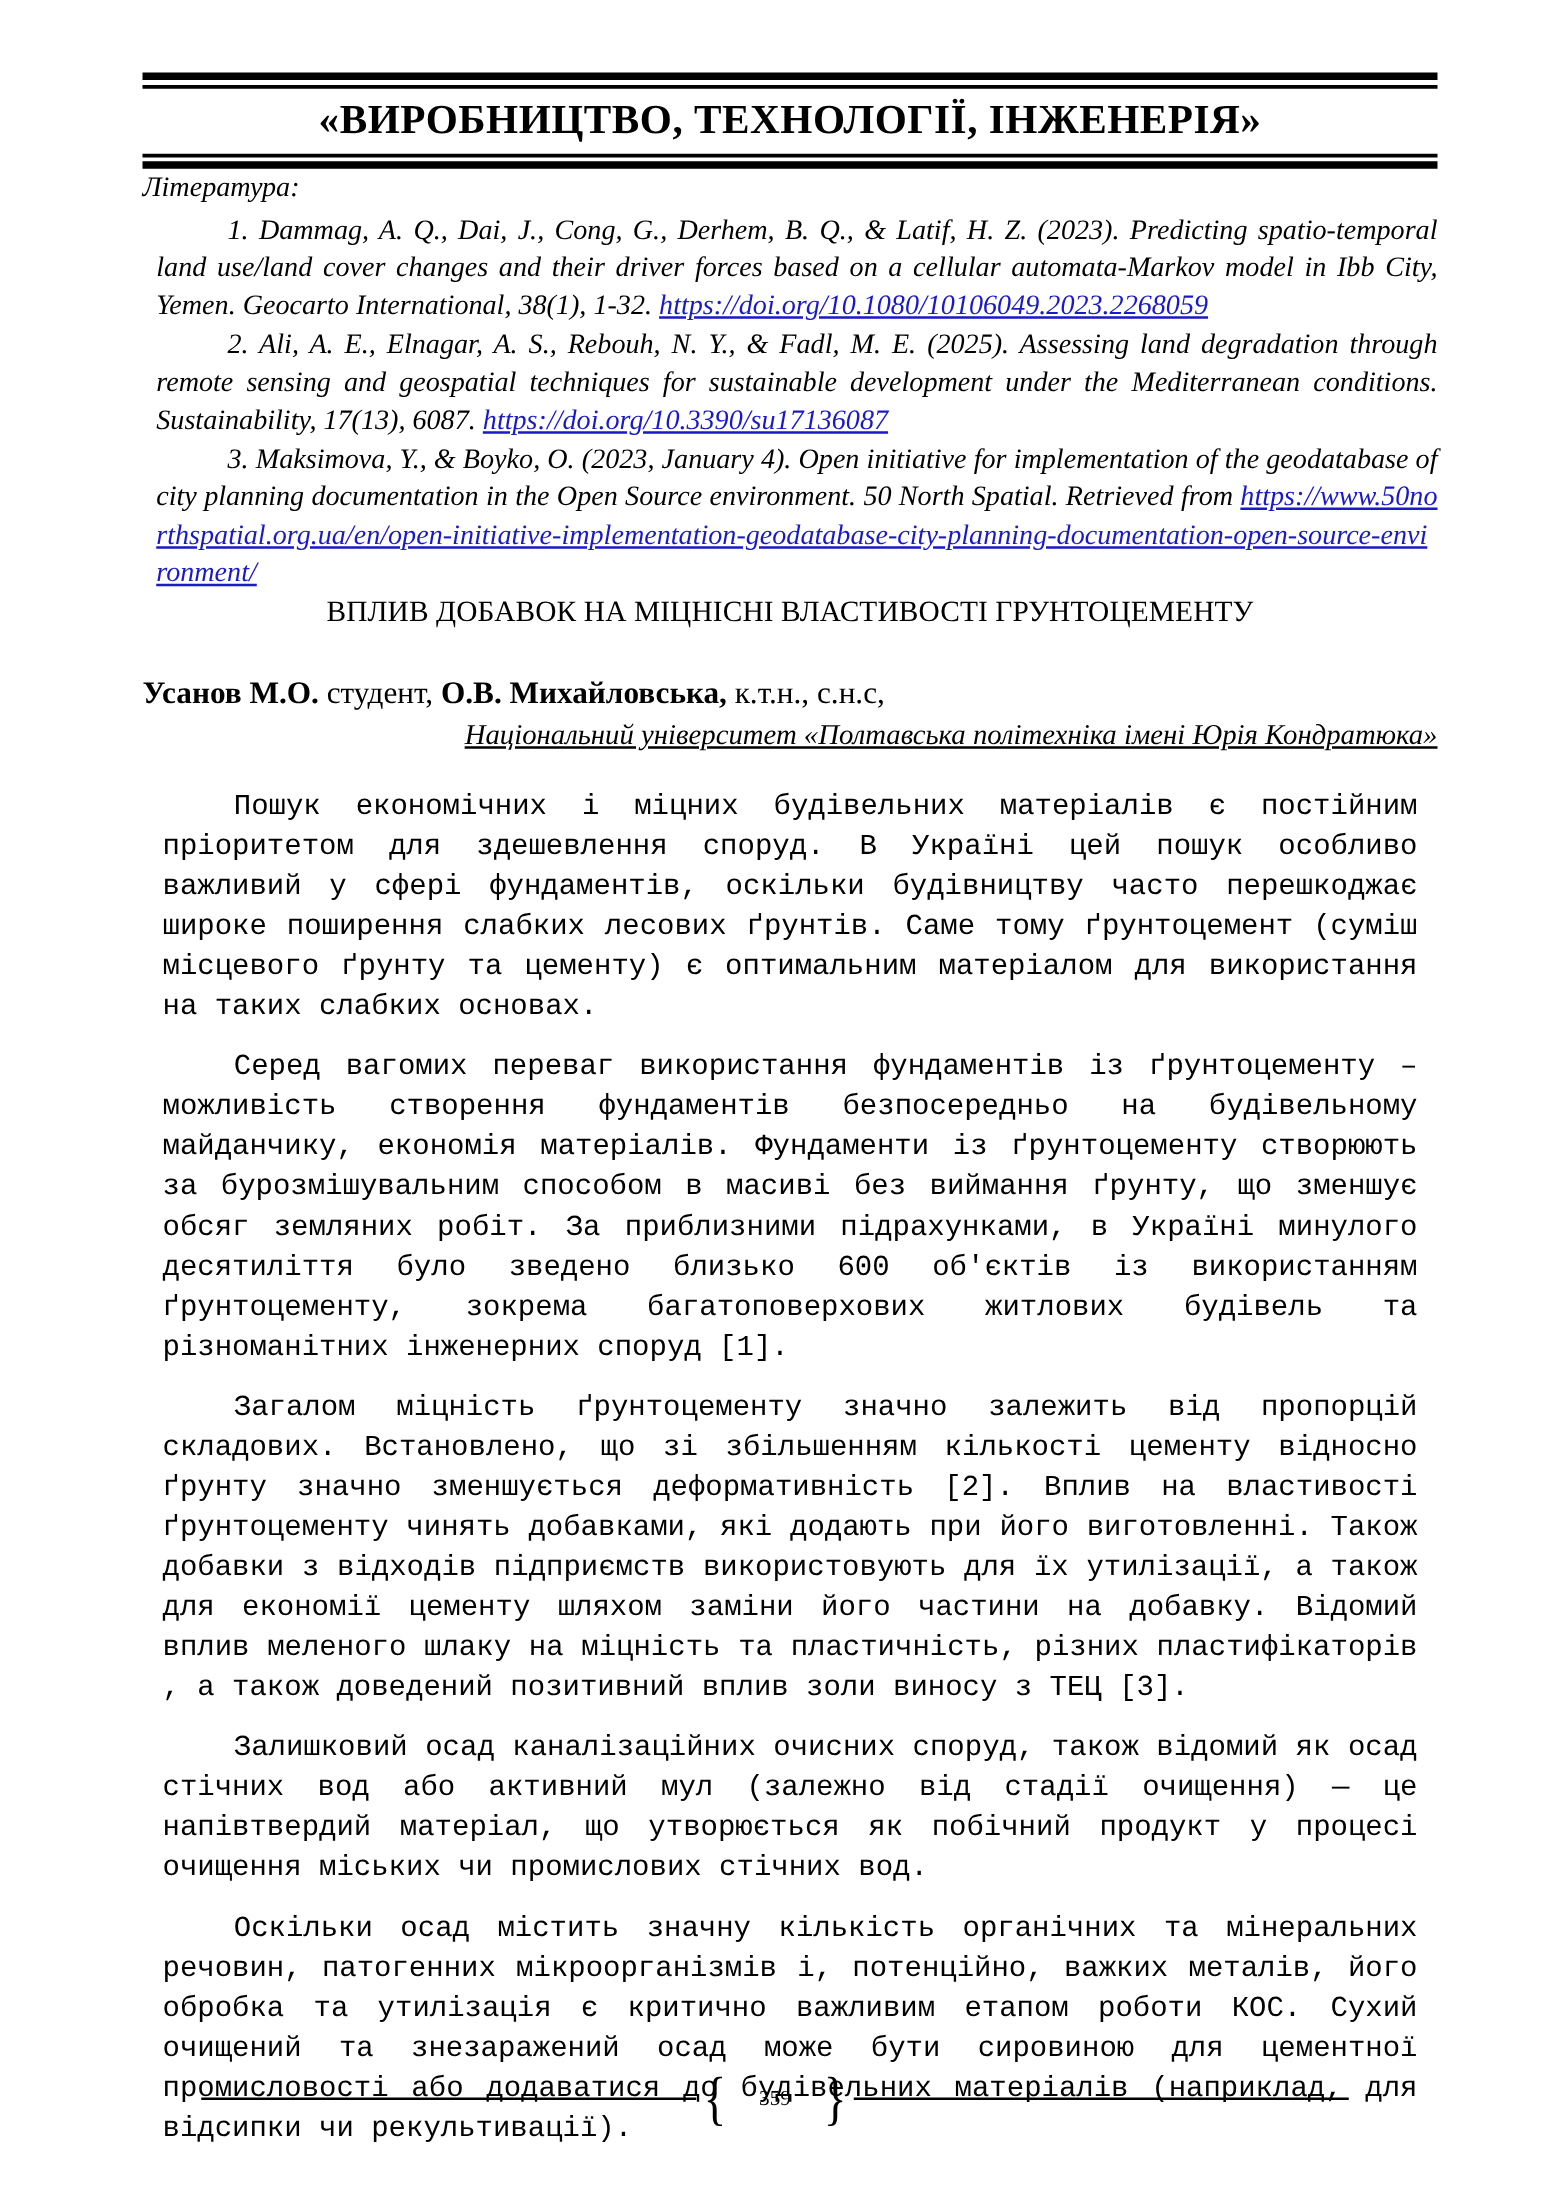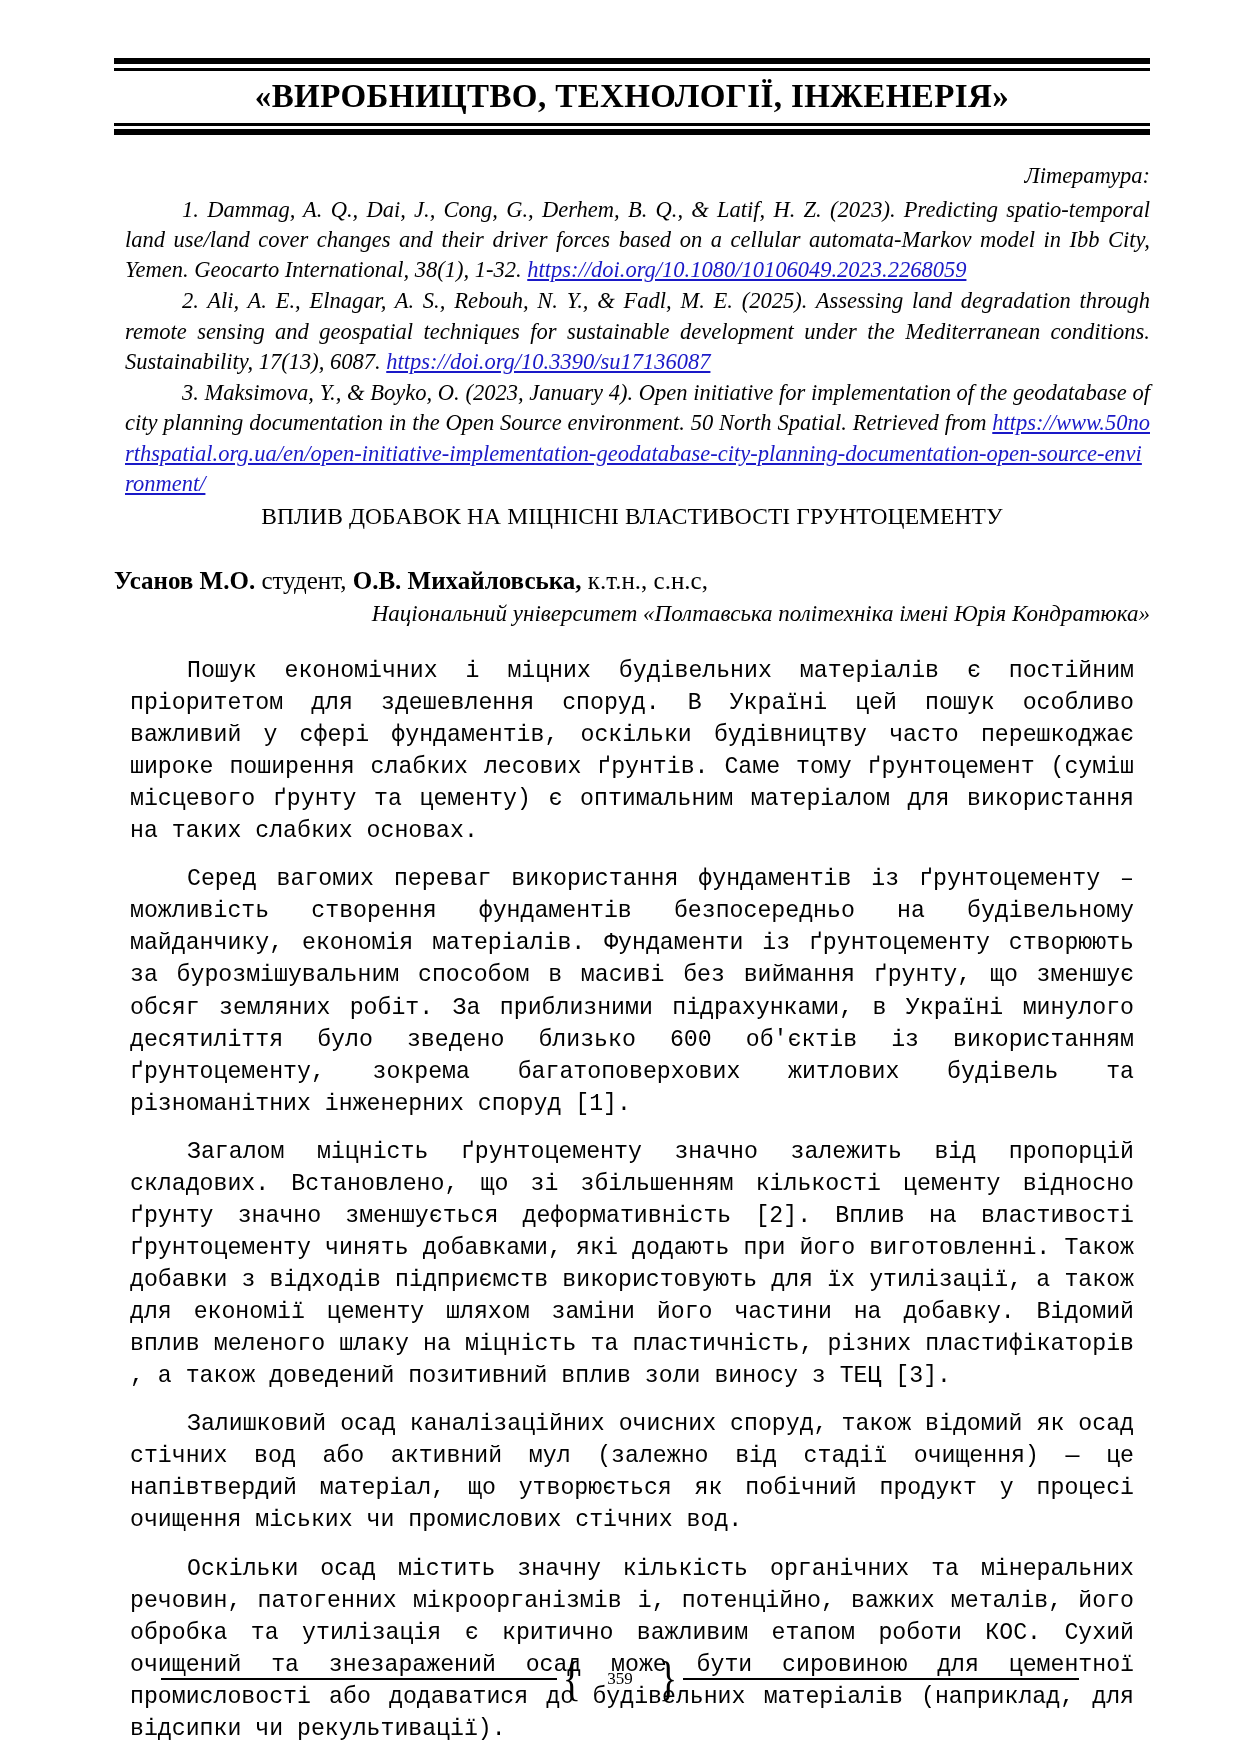--- a/index.html
+++ b/index.html
@@ -49,24 +49,23 @@
     font-size: 33px;
     font-weight: bold;
     letter-spacing: 0.4px;
     line-height: 1.18;
     padding: 6px 0 7px 0;
     white-space: nowrap;
   }
 
   
   .lit-heading {
-    text-align: right;
+    text-align: left;
     font-style: italic;
     font-size: 22.5px;
-    margin-top: 26px;
     line-height: 1.32;
   }
 
   .refs {
     margin-top: 4px;
   }
   .ref {
     font-style: italic;
     font-size: 22.5px;
     line-height: 1.345;
@@ -102,20 +101,21 @@
     margin-top: 33px;
     line-height: 1.3;
   }
   .authors b { font-weight: bold; }
   .affil {
     text-align: right;
     font-style: italic;
     font-size: 23px;
     margin-top: 2px;
     line-height: 1.3;
+    text-decoration: underline;
   }
 
   
   .body-text { margin-top: 26px; }
   .para {
     font-size: 23.2px;
     line-height: 1.382;
     text-align: justify;
     text-indent: 57px;
     margin: 16px;

